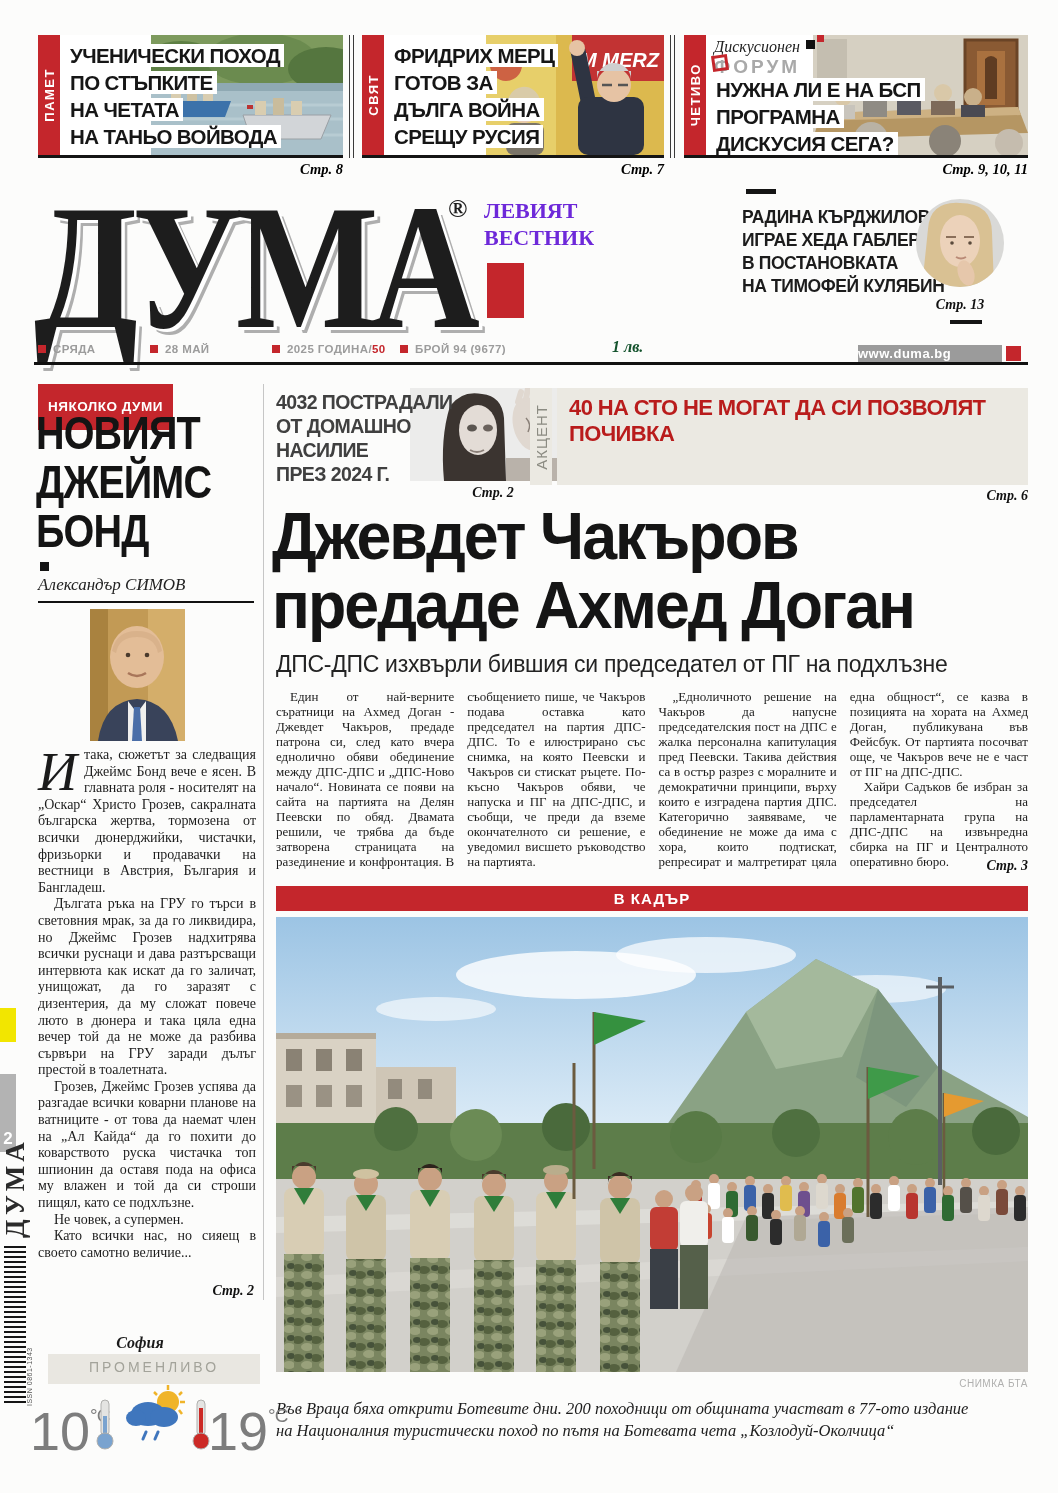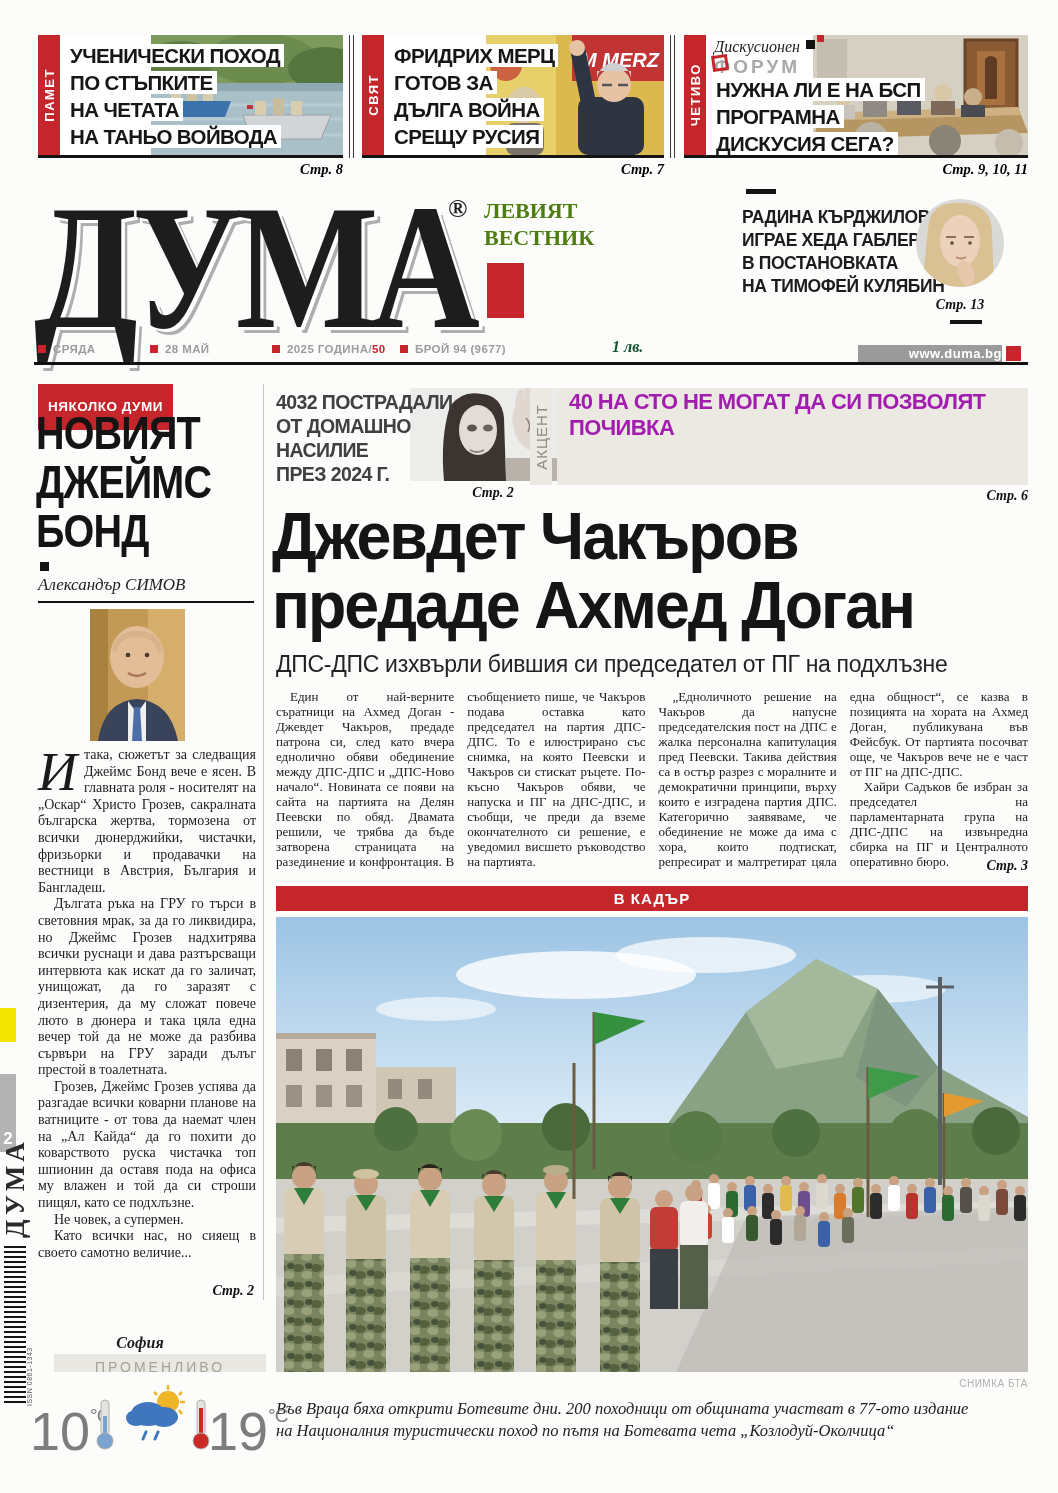--- a/index.html
+++ b/index.html
@@ -17,45 +17,45 @@
   .tease-hl{position:absolute;left:30px;top:7px;z-index:2}
   .hlspan{background:#fff;-webkit-box-decoration-break:clone;box-decoration-break:clone;padding:0 4px 0 2px;font:bold 20.5px/27px "Liberation Sans",sans-serif;letter-spacing:-.6px;color:#161616;white-space:pre-line}
   .vsep{position:absolute;width:5px;height:123px;border-left:1.5px solid #3a3a3a;border-right:1.5px solid #3a3a3a}
   .tease-page{position:absolute;text-align:right;font:bold italic 14.5px "Liberation Serif",serif}
   
   .forum-script{font:italic 16px "Liberation Serif",serif;color:#222}
   .forum-caps{font:bold 19px "Liberation Sans",sans-serif;color:#a9a9a9;letter-spacing:3px}
   
   .logo{position:absolute;font:bold 178px/148px "Liberation Serif",serif;letter-spacing:-9px;color:#1d1d1d;transform:scale(.85,1);transform-origin:0 0;text-shadow:4px 3px 0 #fff,7px 6px 0 #aeaeae}
   .reg{position:absolute;font:bold 26px "Liberation Serif",serif;color:#1d1d1d}
-  .tagline{position:absolute;font:bold 22px/27px "Liberation Serif",serif;color:#4d7c0f}
+  .tagline{position:absolute;font:bold 22px/27px "Liberation Serif",serif;color:#6d28d9}
   .redsq{position:absolute;background:var(--red)}
   .dash{position:absolute;background:#141414}
   .promo-hl{position:absolute;font:bold 17.5px/23px "Liberation Sans",sans-serif;letter-spacing:-.4px;color:#1c1c1c}
-  .website{position:absolute;background:#9b9b9b;color:#fff;font:bold 13px/18px "Liberation Sans",sans-serif;text-align:right;letter-spacing:.5px}
+  .website{position:absolute;background:#9b9b9b;color:#fff;font:bold 13px/18px "Liberation Sans",sans-serif;text-align:left;letter-spacing:.5px}
   .dl{position:absolute;font:bold 11.5px "Liberation Sans",sans-serif;color:var(--gray);letter-spacing:.4px}
   .dl .sq{display:inline-block;width:8px;height:8px;background:var(--red);margin-right:7px}
   .dl .red{color:var(--red)}
   .price{position:absolute;font:bold italic 16px "Liberation Serif",serif;color:#14532d}
   .rule{position:absolute;background:#111}
   
   .badge{position:absolute;background:var(--red);color:#fff;font:bold 13.5px/20px "Liberation Sans",sans-serif;padding:13px 10px;letter-spacing:.5px}
   .optitle{position:absolute;font:bold 46px/49px "Liberation Sans",sans-serif;letter-spacing:-1px;color:#141414;transform:scale(.86,1);transform-origin:0 0}
   .bullet{position:absolute;width:9px;height:9px;background:#141414}
   .author{position:absolute;font:italic 17px "Liberation Serif",serif;color:#222}
   .optext{position:absolute}
   .optext p{font:14px/16.6px "Liberation Serif",serif;text-align:justify;text-indent:16px;color:#1c1c1c}
   .dropcap{float:left;font:italic 54px/42px "Liberation Serif",serif;padding:4px 7px 0 0;color:#1a1a1a}
   .colsep{position:absolute;width:1px;background:#c6c6c6}
   
   .accent-hl{position:absolute;font:bold 19.5px/24px "Liberation Sans",sans-serif;letter-spacing:-.6px;color:#404040;z-index:2}
   .accent-lblbox{position:absolute;background:var(--beige);display:flex;align-items:center;justify-content:center}
   .accent-lblbox span{writing-mode:vertical-rl;transform:rotate(180deg);font:15px "Liberation Sans",sans-serif;color:#8b8b82;letter-spacing:1px}
   .accent-box{position:absolute;background:var(--beige)}
-  .accent-head{font:bold 22px/26px "Liberation Sans",sans-serif;letter-spacing:-.6px;color:#a21caf;padding:1px 12px 0 12px}
+  .accent-head{font:bold 22px/26px "Liberation Sans",sans-serif;letter-spacing:-.6px;color:#b91c1c;padding:7px 12px 0 12px}
   .accent-text{font:italic 14.5px/18.5px "Liberation Serif",serif;text-align:justify;text-indent:26px;color:#222;padding:3px 14px 0 14px}
   
   .mainhl{position:absolute;font:bold 64px/66px "Liberation Sans",sans-serif;letter-spacing:-2px;color:#151515;transform:scale(.98,1.04);transform-origin:0 0}
   .subhl{position:absolute;font:23px "Liberation Sans",sans-serif;letter-spacing:-.3px;color:#232323}
   .art{position:absolute;column-count:4;column-gap:13px;height:194px;overflow:hidden}
   .art p{font:13px/15px "Liberation Serif",serif;text-align:justify;text-indent:14px;color:#1b1b1b}
   .artref{position:absolute;text-align:right}
   
   .kadar{position:absolute;background:var(--red);color:#fff;font:bold 15px/25px "Liberation Sans",sans-serif;text-align:center;letter-spacing:1px}
   .credit{position:absolute;font:10px "Liberation Sans",sans-serif;color:#b0b0af;letter-spacing:.5px;text-align:right}
@@ -422,21 +422,21 @@
           <rect x="6" y="66" width="28" height="64" fill="#55604a"></rect>
         </g>
     </g>
   </svg>
 
   <div class="credit" style="left:778px;top:1378px;width:250px">СНИМКА БТА</div>
   <div class="caption pre" style="left:276px;top:1398px;width:752px">Във Враца бяха открити Ботевите дни. 200 походници от общината участват в 77-ото издание
 на Националния туристически поход по пътя на Ботевата чета „Козлодуй-Околчица“</div>
 
   <div class="city" style="left:40px;top:1334px;width:200px">София</div>
-  <div class="cond" style="left:54px;top:1354px;width:212px;height:18px">ПРОМЕНЛИВО</div>
+  <div class="cond" style="left:48px;top:1354px;width:212px;height:30px">ПРОМЕНЛИВО</div>
   <div class="temp" style="left:30px;top:1388px"><span>10</span><sup>°C</sup></div>
   <svg class="abs" style="left:96px;top:1398px" width="18" height="52" viewBox="0 0 18 52">
     <rect x="5" y="2" width="8" height="36" rx="4" fill="#e4e4e2" stroke="#b0b0ae"></rect>
     <rect x="7" y="18" width="4" height="20" fill="#7aa3cf"></rect>
     <circle cx="9" cy="43" r="8" fill="#7aa3cf" stroke="#b0b0ae"></circle>
   </svg>
   <svg class="abs" style="left:122px;top:1384px" width="70" height="62" viewBox="0 0 70 62">
     <circle cx="46" cy="18" r="11" fill="#f0b429"></circle>
     <g stroke="#f0b429" stroke-width="2.5">
         <line x1="46" y1="1" x2="46" y2="6"></line>

